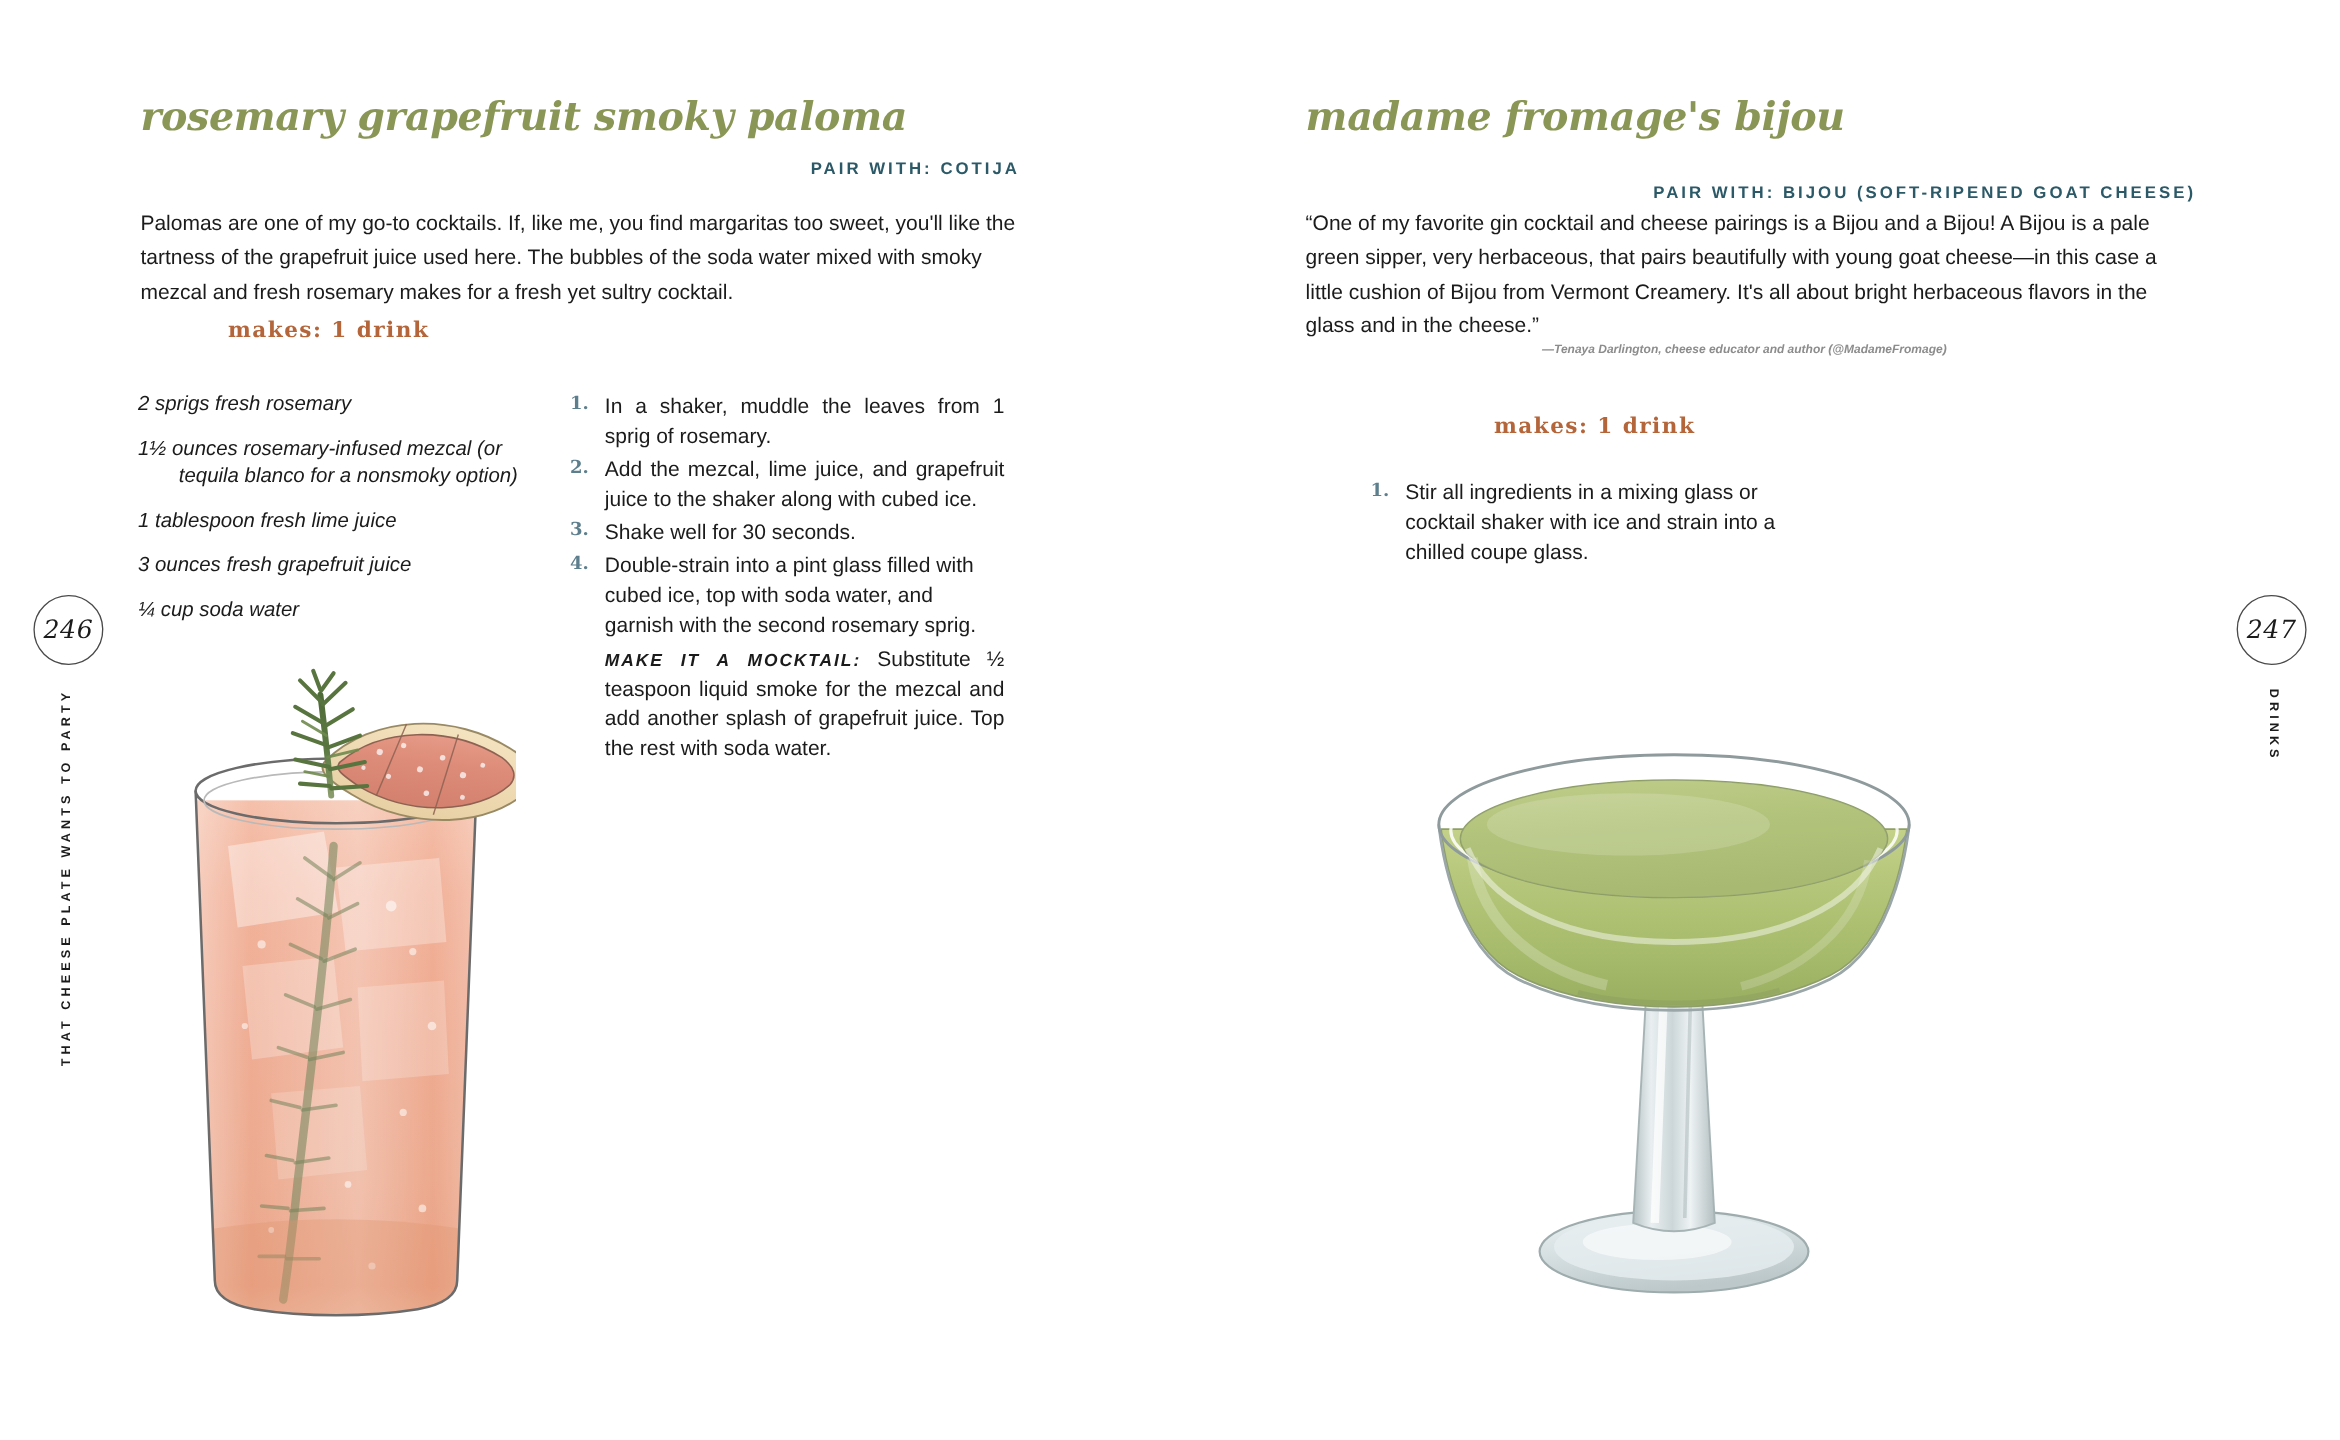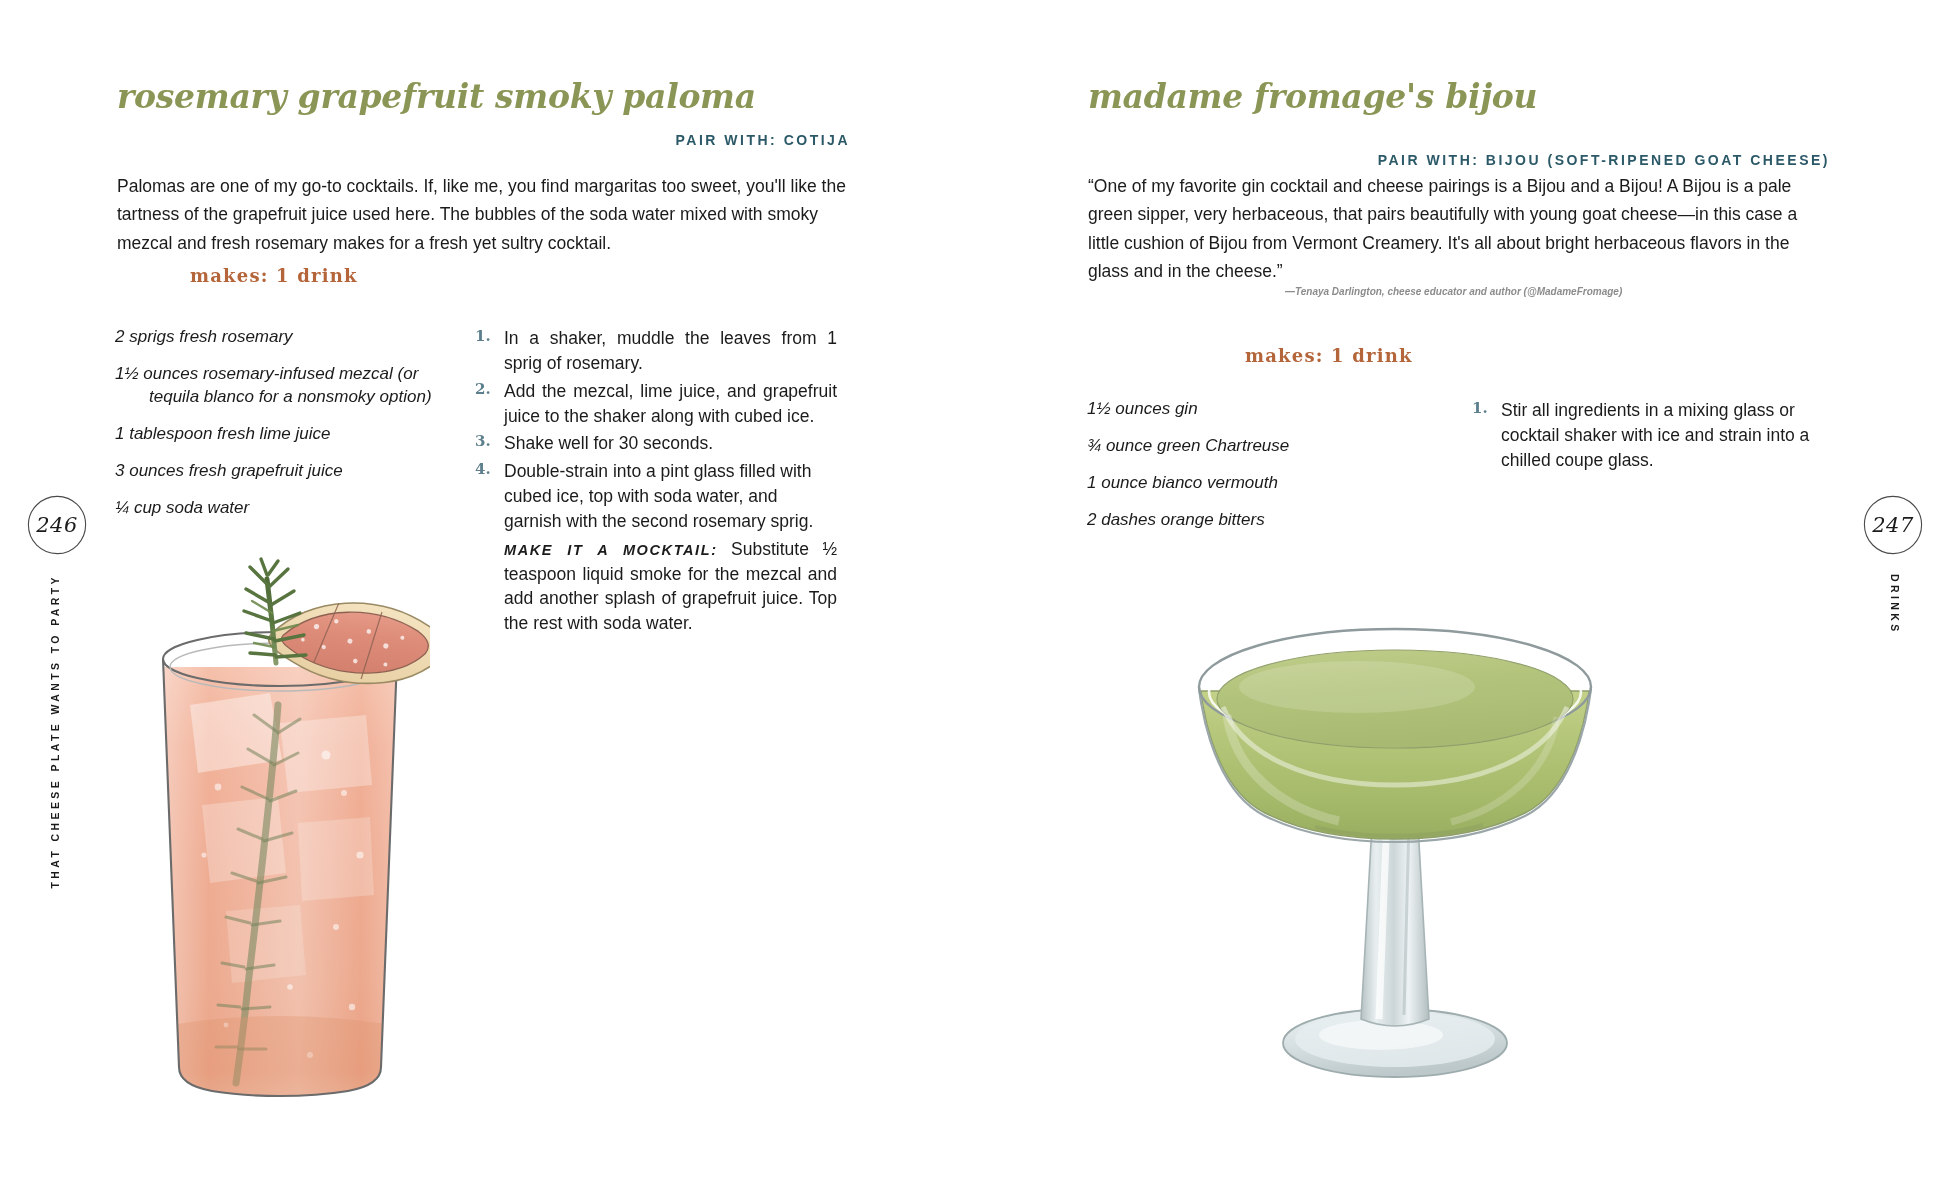--- a/index.html
+++ b/index.html
@@ -400,26 +400,20 @@
 
     <div style="position:absolute; left:310px; top:285px; width:545px;">
       <div class="attribution">—Tenaya Darlington, cheese educator and author (@MadameFromage)</div>
     </div>
 
     <div style="position:absolute; left:270px; top:345px;">
       <div class="makes">makes: 1 drink</div>
     </div>
 
     <div class="cols" style="left:112px; top:398px; width:745px;">
-      <ul class="ingredients" style="width:330px;">
-        <li>1½ ounces gin</li>
-        <li>¾ ounce green Chartreuse</li>
-        <li>1 ounce bianco vermouth</li>
-        <li>2 dashes orange bitters</li>
-      </ul>
 
       <div style="width:360px; margin-left:55px;">
         <ol class="steps">
           <li style="text-align:left;">
             <span class="sn">1.</span>
             <span>Stir all ingredients in a mixing glass or cocktail shaker with ice and strain into a chilled coupe glass.</span>
           </li>
         </ol>
       </div>
     </div>

